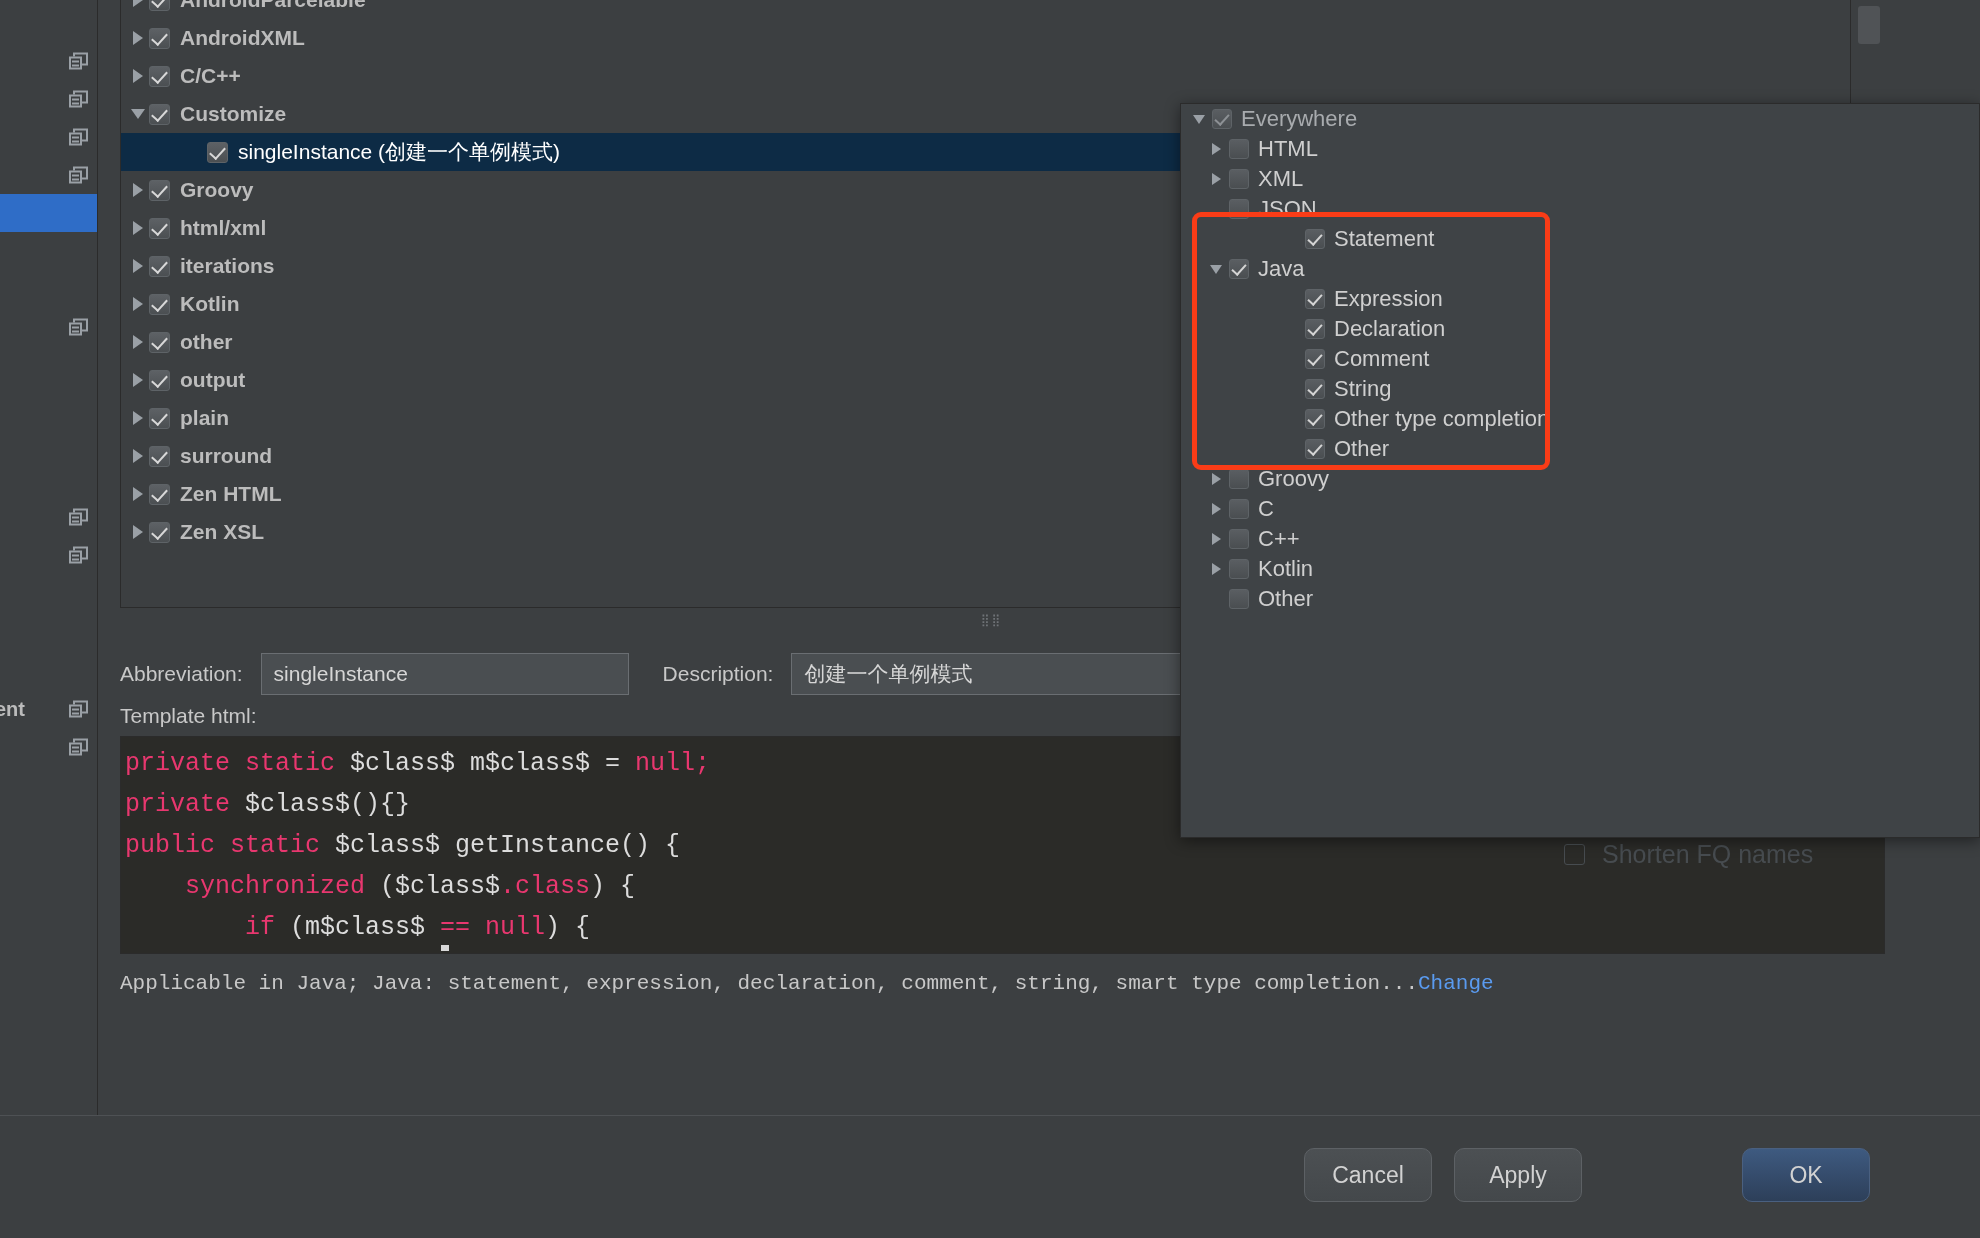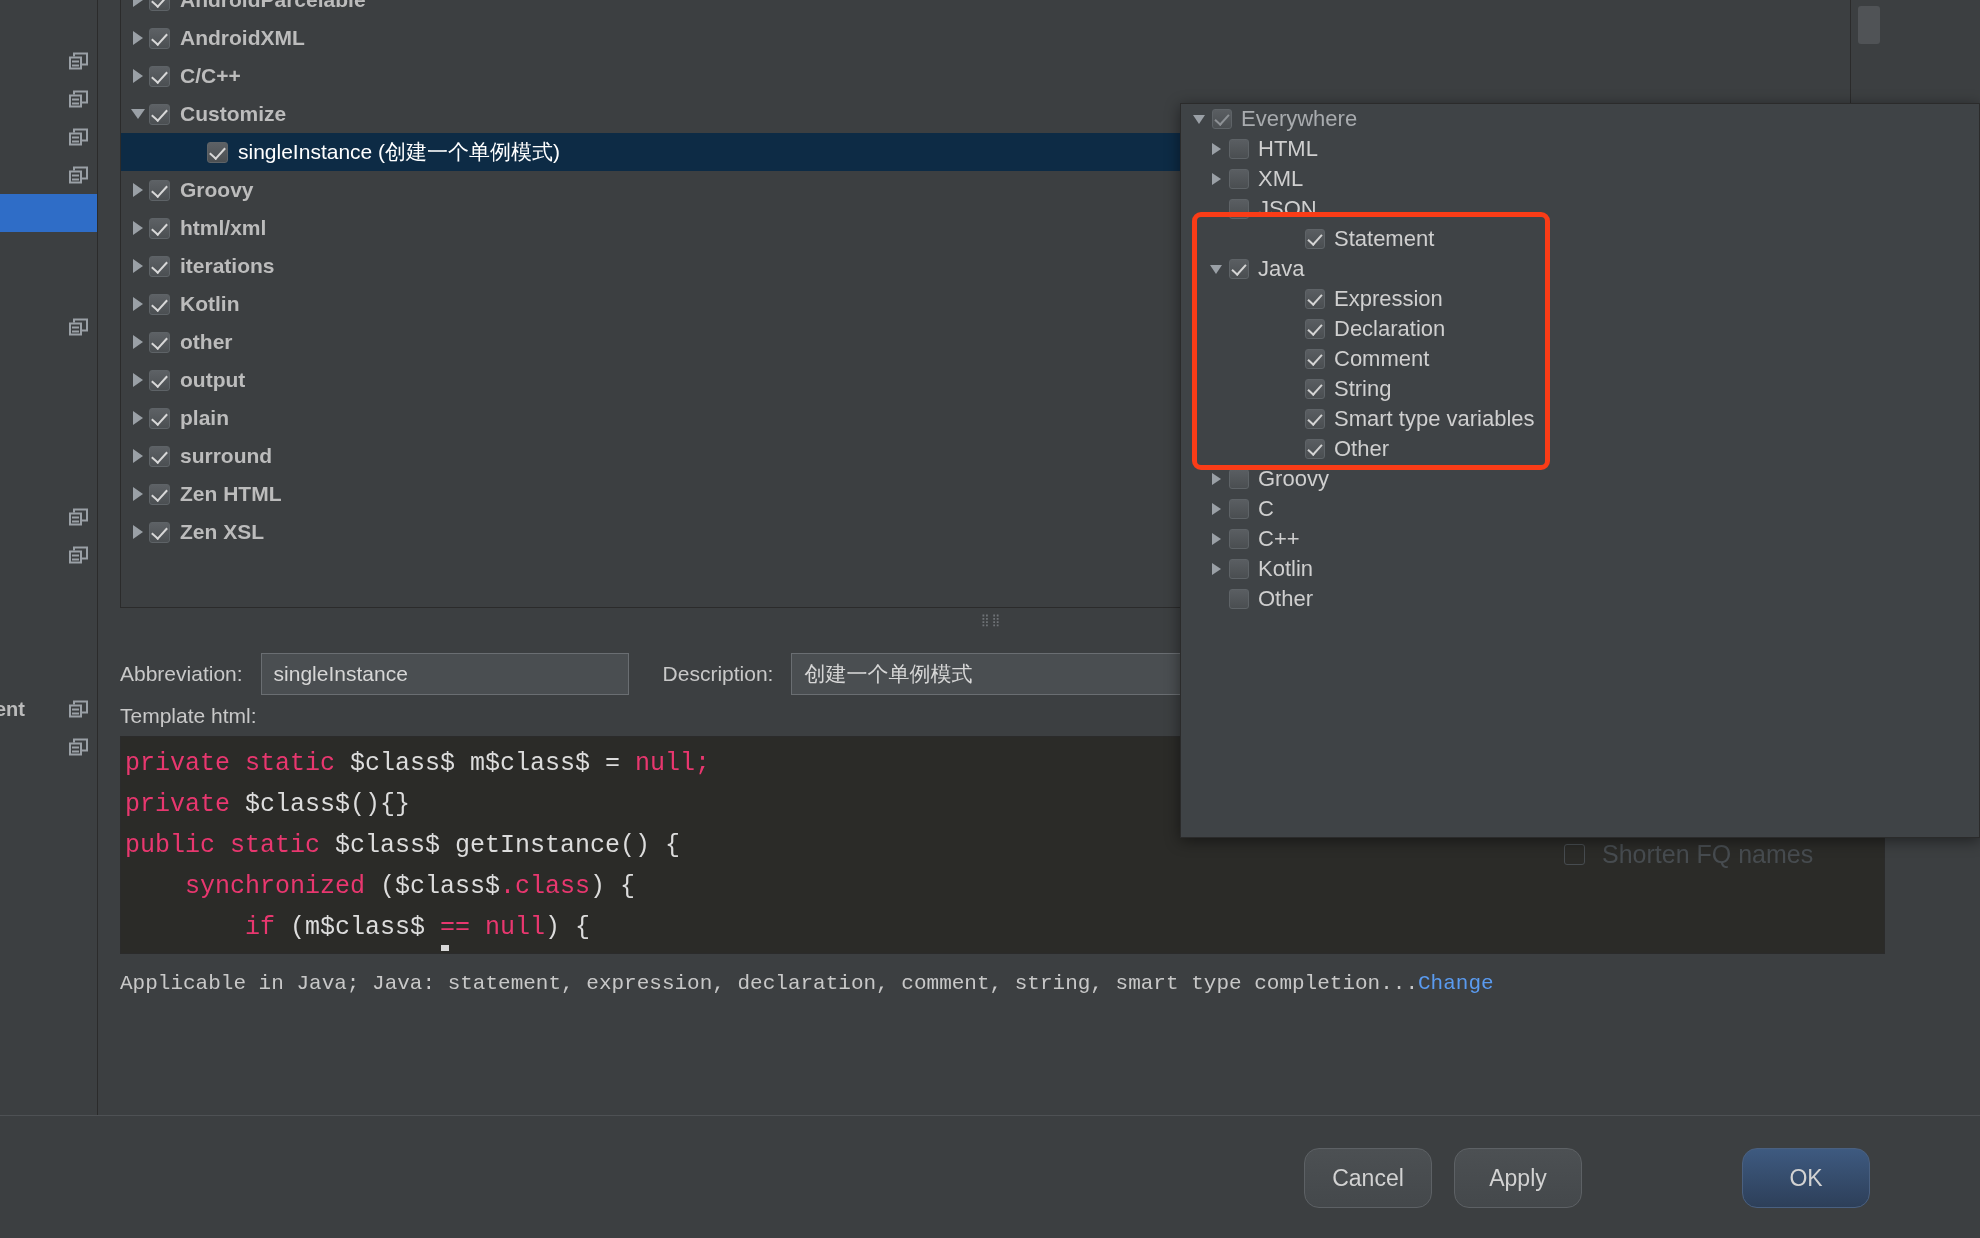--- a/index.html
+++ b/index.html
@@ -146,21 +146,21 @@
     position: absolute; left: 1192px; top: 212px; width: 358px; height: 258px;
     border: 5px solid #fa3c17; border-radius: 9px; pointer-events: none; z-index: 40;
   }
 
   
   .buttonbar {
     position: absolute; left: 0; bottom: 0; width: 1980px; height: 123px;
     background: #3c3f41; border-top: 1px solid #4e5154;
   }
   .btn {
-    position: absolute; top: 32px; height: 60px; border-radius: 15px;
+    position: absolute; top: 32px; height: 54px; border-radius: 10px;
     color: #d2d2d2; font-size: 23px; font-family: "Liberation Sans", sans-serif;
     display: flex; align-items: center; justify-content: center; cursor: pointer;
     border: 1px solid #5d6165; background: linear-gradient(#4c5053,#44484b);
   }
   #cancel-btn { right: 548px; width: 128px; }
   #apply-btn  { right: 398px; width: 128px; }
   #ok-btn     { right: 110px; width: 128px;
     background: linear-gradient(#3e5a80,#2d3f59); border-color: #4a6party; border:1px solid #4a6080; }
   .side-scroll { position:absolute; right:0; top:0; width:34px; height:104px; background:#3c3f41; }
   .side-scroll .sthumb { position:absolute; right:5px; top:6px; width:22px; height:38px;
@@ -431,21 +431,21 @@
           <span class="plabel">Comment</span>
         </div>
         <div class="pnode pL2">
           <span class="parrow blank"></span>
           <span class="pcbx on"></span>
           <span class="plabel">String</span>
         </div>
         <div class="pnode pL2">
           <span class="parrow blank"></span>
           <span class="pcbx on"></span>
-          <span class="plabel">Smart type variables</span>
+          <span class="plabel">Other type completion</span>
         </div>
         <div class="pnode pL2">
           <span class="parrow blank"></span>
           <span class="pcbx on"></span>
           <span class="plabel">Other</span>
         </div>
         <div class="pnode pL1">
           <span class="parrow right"></span>
           <span class="pcbx"></span>
           <span class="plabel">Groovy</span>

